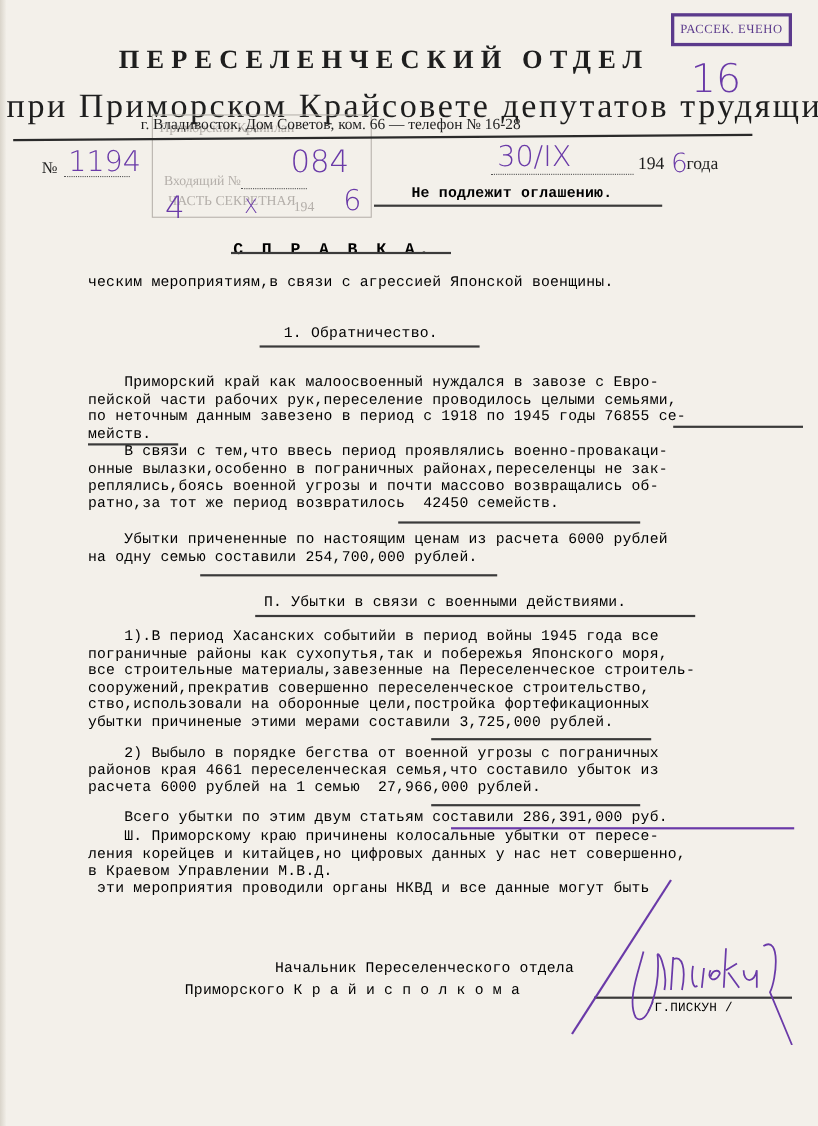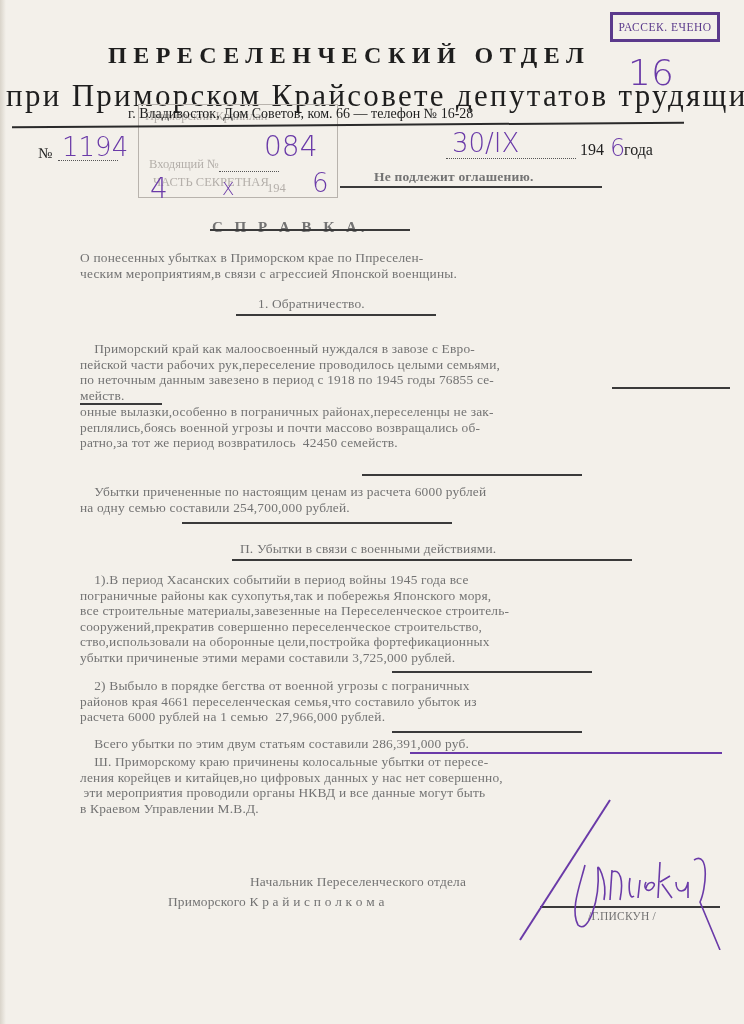--- a/index.html
+++ b/index.html
@@ -9,21 +9,21 @@
     font-family: "Liberation Mono", monospace;
     color: #2c2c2c;
   }
   .page-edge {
     position: absolute; left: 0; top: 0; width: 6px; height: 1024px;
     background: linear-gradient(to right, #d9d4ca, #f3f0ea);
   }
   .abs { position: absolute; white-space: nowrap; }
   .serif { font-family: "Liberation Serif", serif; color: #1e1e1e; }
   .hand { font-family: "DejaVu Sans", sans-serif; color: #6a3aa8; font-weight: 300; }
-  .type { font-family: Liberation Serif, serif; color: #737373; font-size: 13.4px; letter-spacing: 0.2px; }
+  .type { font-family: Liberation Mono, monospace; color: #000000; font-size: 13.4px; letter-spacing: 0.2px; }
   .rule { position: absolute; height: 2px; background: #2a2a2a; }
   .thin { position: absolute; height: 1.5px; background: #3a3a3a; }
   .dotted { position: absolute; border-bottom: 1px dotted #555; }
 
   
   .title { top: 42px; left: 108px; font-size: 24px; letter-spacing: 6.5px; font-weight: bold; text-align: center; }
   .subtitle { top: 78px; left: 6px; font-size: 31px; letter-spacing: 2.3px; text-align: right; }
   .address { top: 106px; left: 128px; font-size: 14px; }
 
   
@@ -86,37 +86,37 @@
 <div class="abs hand" style="left:610px;top:134px;font-size:24px;">6</div>
 <div class="abs serif date-line" style="left:624px;">года</div>
 
 <div class="abs type" style="left:374px;top:169px;font-size:13.5px;font-weight:bold;">Не подлежит оглашению.</div>
 <div class="thin" style="left:340px;top:186px;width:262px;"></div>
 
 <div class="abs type" style="left:212px;top:207px;font-size:15px;letter-spacing:4px;font-weight:bold;margin-top:12px;">С П Р А В К А.</div>
 <div class="thin" style="left:210px;top:229px;width:200px;"></div>
 
 <div class="body-p type" style="top:250px;left:80px;">
-  <div>О понесенных убытках в Приморском крае по Ппреселен-</div>
   <div>ческим мероприятиям,в связи с агрессией Японской военщины.</div>
 </div>
 
 <div class="abs type" style="left:258px;top:296px;">1. Обратничество.</div>
 <div class="thin" style="left:236px;top:314px;width:200px;"></div>
 
 <div class="body-p type" style="top:341px;">
   <div>    Приморский край как малоосвоенный нуждался в завозе с Евро-</div>
   <div>пейской части рабочих рук,переселение проводилось целыми семьями,</div>
   <div>по неточным данным завезено в период с 1918 по 1945 годы 76855 се-</div>
   <div>мейств.</div>
 </div>
 <div class="thin" style="left:612px;top:387px;width:118px;"></div>
 <div class="thin" style="left:80px;top:403px;width:82px;"></div>
 
 <div class="body-p type" style="top:404px;">
+  <div>    В связи с тем,что ввесь период проявлялись военно-провакаци-</div>
   <div>онные вылазки,особенно в пограничных районах,переселенцы не зак-</div>
   <div>реплялись,боясь военной угрозы и почти массово возвращались об-</div>
   <div>ратно,за тот же период возвратилось  42450 семейств.</div>
 </div>
 <div class="thin" style="left:362px;top:474px;width:220px;"></div>
 
 <div class="body-p type" style="top:484px;">
   <div>    Убытки причененные по настоящим ценам из расчета 6000 рублей</div>
   <div>на одну семью составили 254,700,000 рублей.</div>
 </div>
@@ -143,22 +143,22 @@
 <div class="thin" style="left:392px;top:731px;width:190px;"></div>
 
 <div class="body-p type" style="top:736px;">
   <div>    Всего убытки по этим двум статьям составили 286,391,000 руб.</div>
 </div>
 <div style="position:absolute;left:410px;top:752px;width:312px;height:1.5px;background:#6a3aa8;"></div>
 
 <div class="body-p type" style="top:754px;">
   <div>    Ш. Приморскому краю причинены колосальные убытки от пересе-</div>
   <div>ления корейцев и китайцев,но цифровых данных у нас нет совершенно,</div>
+  <div>в Краевом Управлении М.В.Д.</div>
   <div> эти мероприятия проводили органы НКВД и все данные могут быть</div>
-  <div>в Краевом Управлении М.В.Д.</div>
 </div>
 
 <div class="abs type" style="left:250px;top:874px;text-align:right;">Начальник Переселенческого отдела</div>
 <div class="abs type" style="left:168px;top:894px;">Приморского  К р а й и с п о л к о м а</div>
 <div class="thin" style="left:540px;top:906px;width:180px;"></div>
 <div class="abs type" style="left:588px;top:910px;font-size:11.5px;">/Г.ПИСКУН /</div>
 
 <svg style="position:absolute;left:500px;top:790px;" width="230" height="160">
   <path d="M 110 10 L 20 150" stroke="#6a3aa8" stroke-width="2" fill="none"></path>
   <path d="M 85 75 C 80 95, 70 120, 78 135 C 88 145, 100 110, 98 80 C 96 70, 108 90, 104 110" stroke="#6a3aa8" stroke-width="1.6" fill="none"></path>

